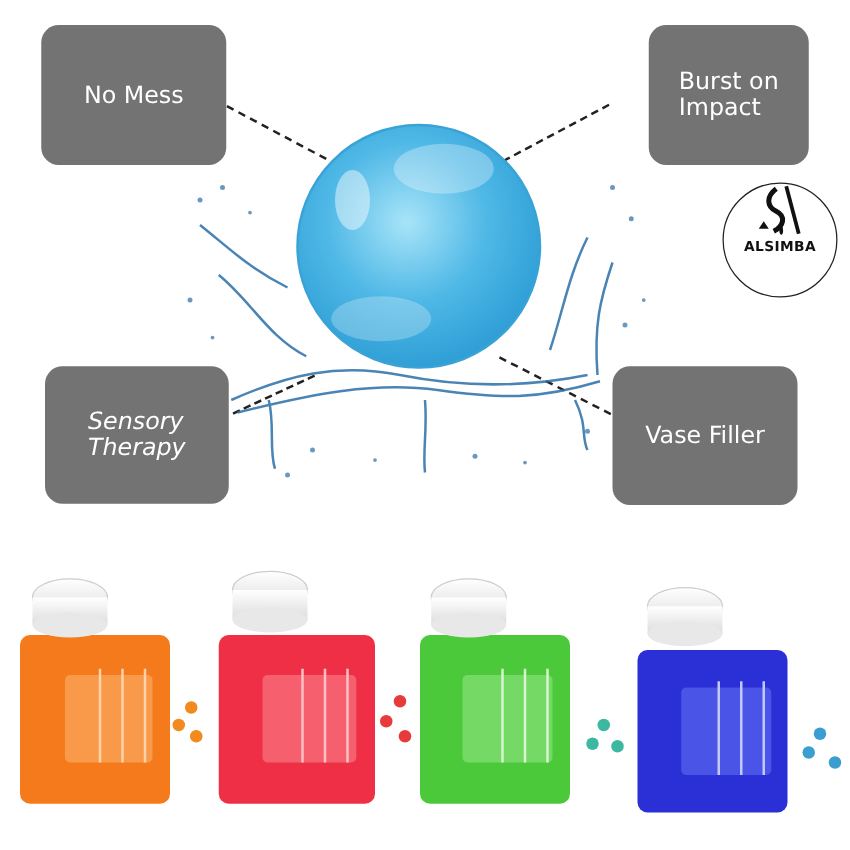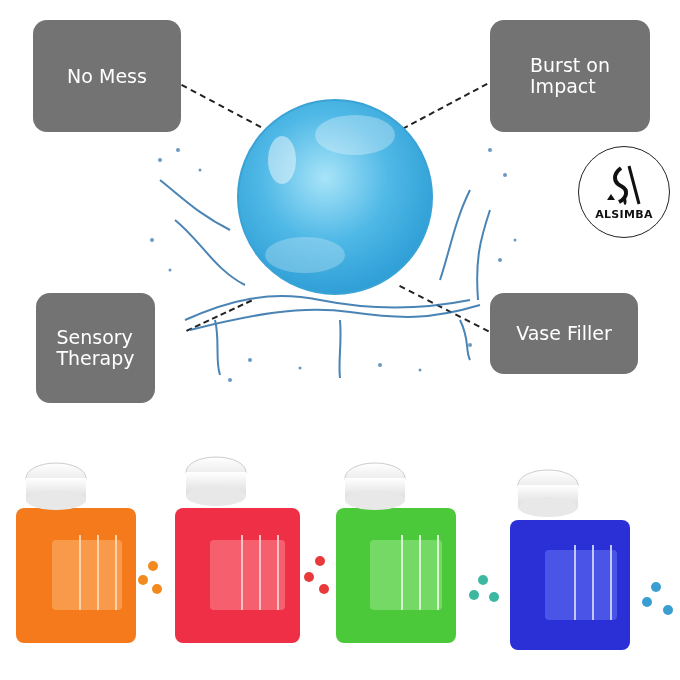--- a/index.html
+++ b/index.html
@@ -8,21 +8,21 @@
     position:absolute; background:#737373; border-radius:14px;
     color:#fff; display:flex; align-items:center; justify-content:center;
     font-size:19px; line-height:21px; text-align:left;
   }
   .feature-box span { display:block; white-space:pre-line; }
   .dash { position:absolute; border-top:2px dashed #222; transform-origin:0 0; height:0; }
   svg.art { position:absolute; left:0; top:0; }
   .logo {
     position:absolute; left:578px; top:146px; width:90px; height:90px;
     border:1.5px solid #222; border-radius:50%; background:#fff;
-    display:flex; flex-direction:column; align-items:center; justify-content:flex-end;
+    display:flex; flex-direction:column; align-items:center; justify-content:flex-start;
   }
   .logo-text { font-size:11px; font-weight:bold; color:#111; letter-spacing:0.3px; margin-bottom:16px; }
 </style>
 </head>
 <body>
 
 <div class="dash" style="left:182px;top:84px;width:90px;transform:rotate(28deg);"></div>
 <div class="dash" style="left:402px;top:128px;width:96px;transform:rotate(-28deg);"></div>
 <div class="dash" style="left:186px;top:330px;width:72px;transform:rotate(-25deg);"></div>
 <div class="dash" style="left:400px;top:285px;width:100px;transform:rotate(27deg);"></div>
@@ -124,29 +124,29 @@
     <ellipse cx="548" cy="507" rx="30" ry="10" fill="#e8e8e8"></ellipse>
     <circle cx="656" cy="587" r="5" fill="#3a9ed0"></circle>
       <circle cx="647" cy="602" r="5" fill="#3a9ed0"></circle>
       <circle cx="668" cy="610" r="5" fill="#3a9ed0"></circle>
   </g>
 </svg>
 
 <div class="feature-box" style="left:33px;top:20px;width:148px;height:112px;">
   <span>No Mess</span>
 </div>
-<div class="feature-box" style="left:490px;top:20px;width:160px;height:112px;">
+<div class="feature-box" style="left:519px;top:20px;width:128px;height:112px;">
   <span>Burst on
 Impact</span>
 </div>
-<div class="feature-box" style="left:36px;top:293px;width:119px;height:110px;">
+<div class="feature-box" style="left:36px;top:293px;width:147px;height:110px;font-style:italic;">
   <span>Sensory
 Therapy</span>
 </div>
-<div class="feature-box" style="left:490px;top:293px;width:148px;height:81px;">
+<div class="feature-box" style="left:490px;top:293px;width:148px;height:111px;">
   <span>Vase Filler</span>
 </div>
 
 <div class="logo">
   <svg width="50" height="44" viewBox="0 0 50 44">
     <path d="M22 4 C14 10, 14 18, 22 22 C30 26, 28 34, 20 38" stroke="#111" stroke-width="4" fill="none"></path>
     <path d="M30 2 L40 40" stroke="#111" stroke-width="3" fill="none"></path>
     <path d="M8 36 L12 30 L16 36 Z" fill="#111"></path>
     <path d="M26 32 C24 36, 24 40, 26 41 C28 40, 28 36, 26 32 Z" fill="#111"></path>
   </svg>

